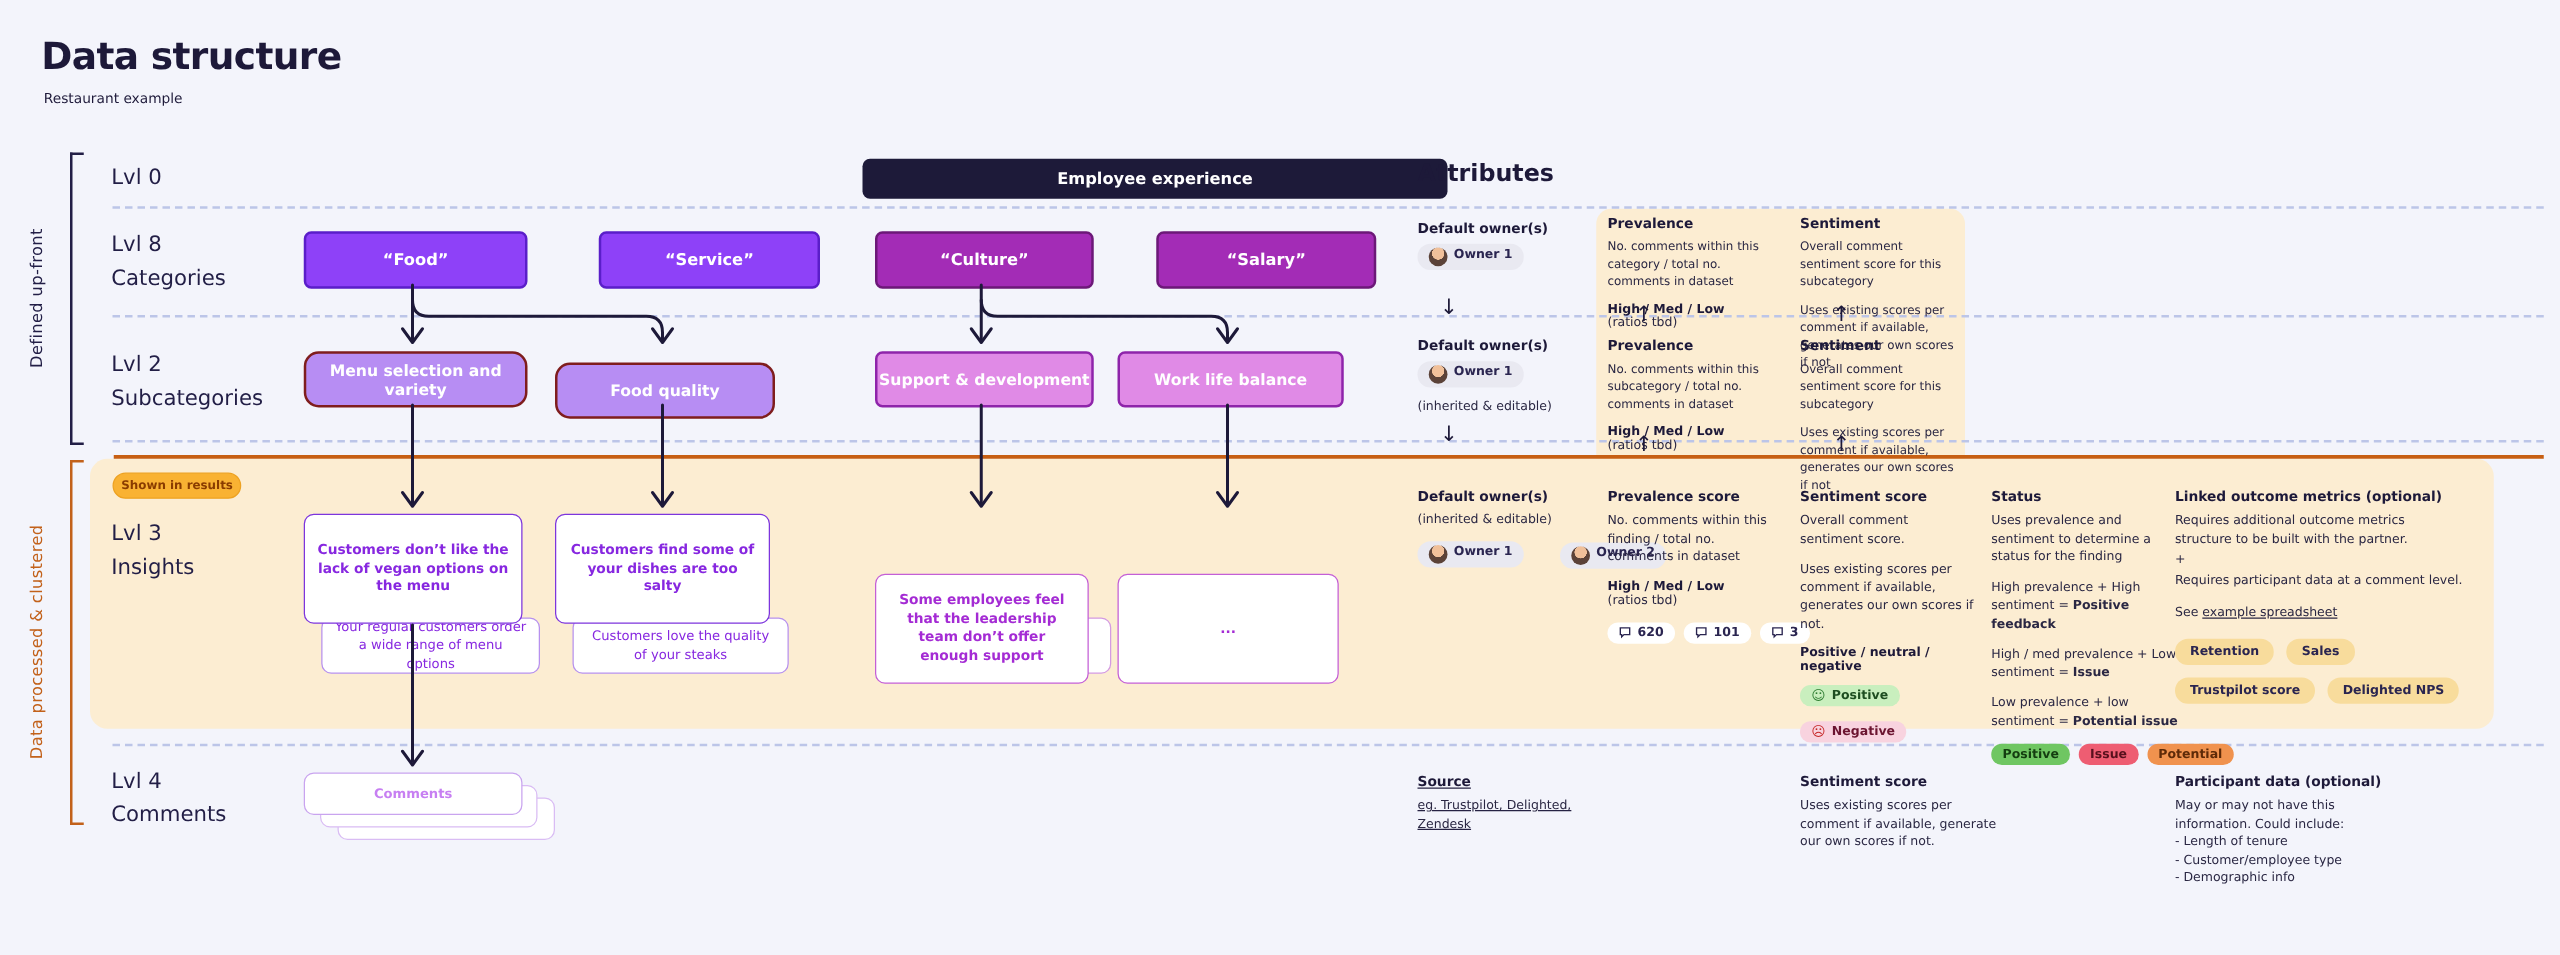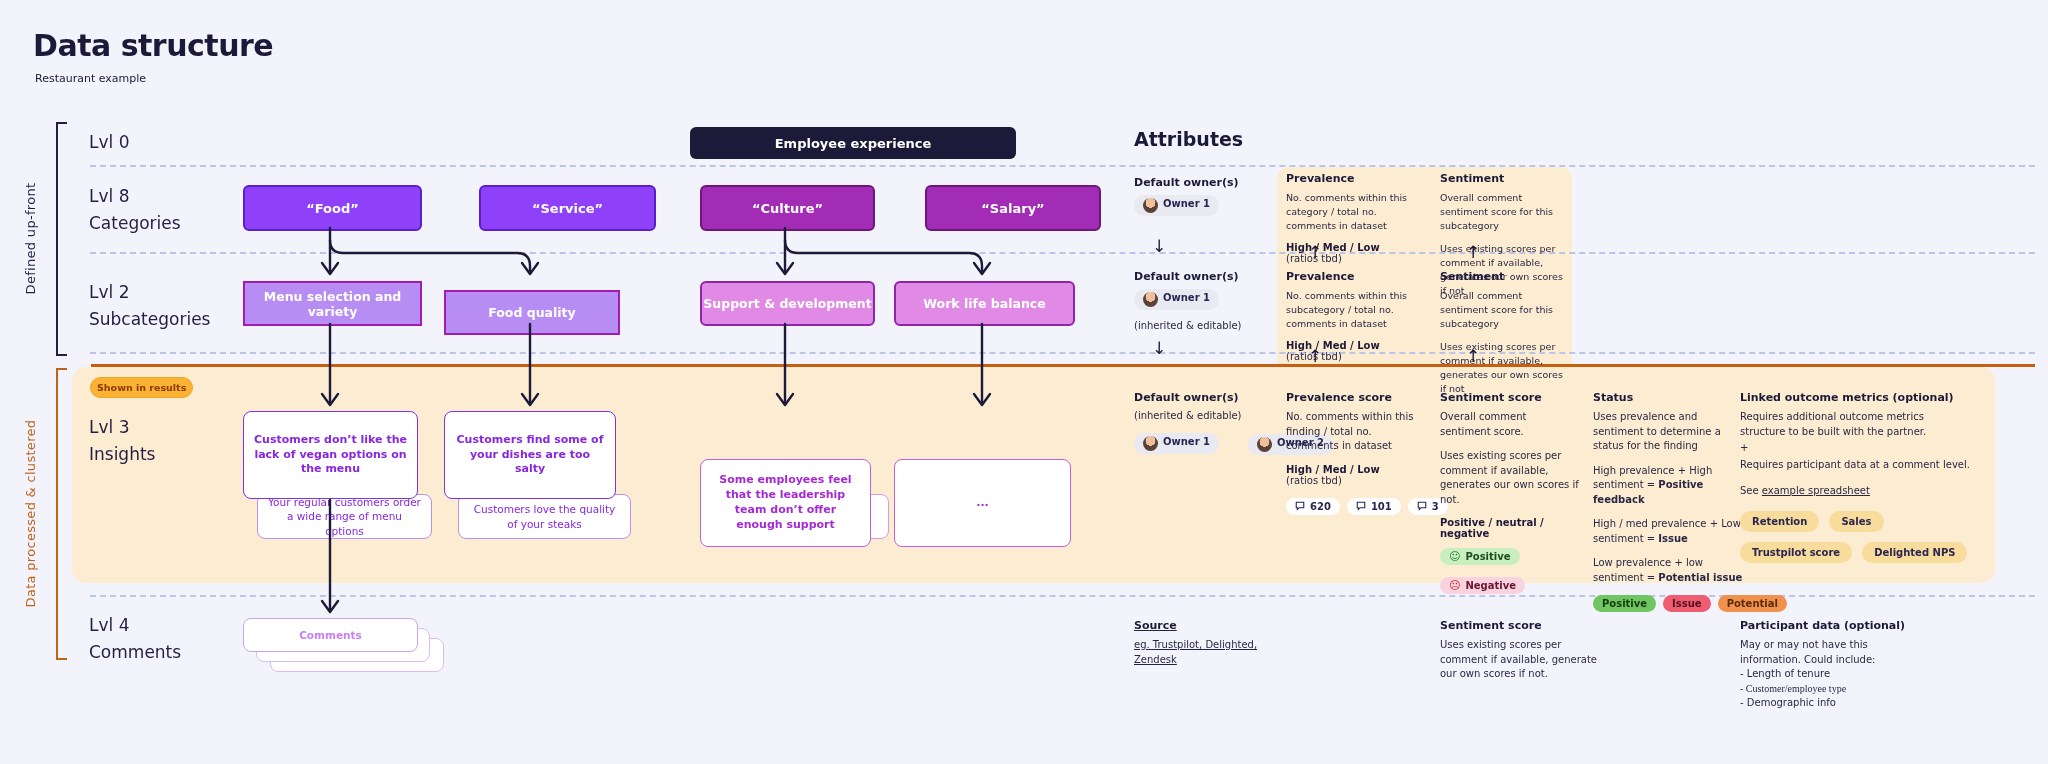--- a/index.html
+++ b/index.html
@@ -20,21 +20,21 @@
   
   .dash{border-top:2px dashed #bcc5e8;height:0;}
   .orange-line{height:3px;background:#c75f13;}
   
   .cream{background:#fcedd2;}
   
   .lvlbox{display:flex;align-items:center;justify-content:center;text-align:center;color:#fff;font-weight:700;}
   .box0{background:#1d1a39;border-radius:6px;font-size:13px;}
   .box1a{background:#8e41f8;border:2px solid #5a1ec9;border-radius:6px;font-size:13px;}
   .box1b{background:#a32cb6;border:2px solid #6c1878;border-radius:6px;font-size:13px;}
-  .box2a{background:#b78df3;border:2px solid #a21caf;border-radius:0;font-size:12.5px;}
+  .box2a{background:#b78df3;border:2px solid #7f1d1d;border-radius:12px;font-size:12.5px;}
   .box2b{background:#e08ae6;border:2px solid #8e24aa;border-radius:6px;font-size:12.5px;}
   
   .card{background:#fff;border-radius:8px;display:flex;align-items:center;justify-content:center;
         text-align:center;font-size:11px;font-weight:600;line-height:1.35;padding:6px 10px;box-sizing:border-box;}
   .card.cpurple{border:1.6px solid #7d35dd;color:#8727e0;}
   .card.cpink{border:1.6px solid #c45fd6;color:#a42bd4;margin-top:48px;}
   .card.stacked-purple{border:1.4px solid #b791ee;color:#8727e0;font-size:10.5px;font-weight:500;border-radius:8px;}
   .card.stacked-pink{border:1.4px solid #d49ae2;color:#a42bd4;font-size:10.5px;font-weight:500;border-radius:8px;}
   .comments-card{background:#fff;border:1.4px solid #c9a4ef;border-radius:8px;}
   .comments-ghost{background:#fff;border:1.4px solid #d9bcf4;border-radius:8px;}
@@ -104,21 +104,21 @@
   </div>
   <div class="abs row-label z3" style="left:89px;top:612px;">
     <div>Lvl 4</div>
     <div>Comments</div>
   </div>
 
   <div class="abs z3" style="left:90px;top:376px;">
     <span class="badge">Shown in results</span>
   </div>
 
-  <div class="abs lvlbox box0 z3" style="left:690px;top:127px;width:326px;height:32px;text-align:center;">Employee experience</div>
+  <div class="abs lvlbox box0 z3" style="left:690px;top:127px;width:468px;height:32px;text-align:center;">Employee experience</div>
 
   <div class="abs lvlbox box1a z3" style="left:243px;top:185px;width:175px;height:42px;">“Food”</div>
   <div class="abs lvlbox box1a z3" style="left:479px;top:185px;width:173px;height:42px;">“Service”</div>
   <div class="abs lvlbox box1b z3" style="left:700px;top:185px;width:171px;height:42px;">“Culture”</div>
   <div class="abs lvlbox box1b z3" style="left:925px;top:185px;width:172px;height:42px;">“Salary”</div>
 
   <div class="abs lvlbox box2a z3" style="left:243px;top:281px;width:175px;height:41px;">Menu selection and variety</div>
   <div class="abs lvlbox box2a z3" style="left:444px;top:290px;width:172px;height:41px;">Food quality</div>
   <div class="abs lvlbox box2b z3" style="left:700px;top:281px;width:171px;height:41px;">Support &amp; development</div>
   <div class="abs lvlbox box2b z3" style="left:894px;top:281px;width:177px;height:41px;">Work life balance</div>
@@ -305,17 +305,17 @@
     <p class="col-body10">eg. Trustpilot, Delighted, Zendesk</p>
   </div>
   <div class="abs z3" style="left:1440px;top:619px;width:160px;">
     <p class="col-title">Sentiment score</p>
     <p class="col-body10">Uses existing scores per comment if available, generate our own scores if not.</p>
   </div>
   <div class="abs z3" style="left:1740px;top:619px;width:175px;">
     <p class="col-title">Participant data (optional)</p>
     <p class="col-body10" style="margin-bottom:0;">May or may not have this information. Could include:</p>
     <p class="col-body10" style="margin:0;">- Length of tenure</p>
-    <p class="col-body10" style="margin:0;font-family:Liberation Serif, serif;">- Customer/employee type</p>
+    <p class="col-body10" style="margin:0;">- Customer/employee type</p>
     <p class="col-body10" style="margin:0;">- Demographic info</p>
   </div>
 
 </div>
 
 </body></html>

